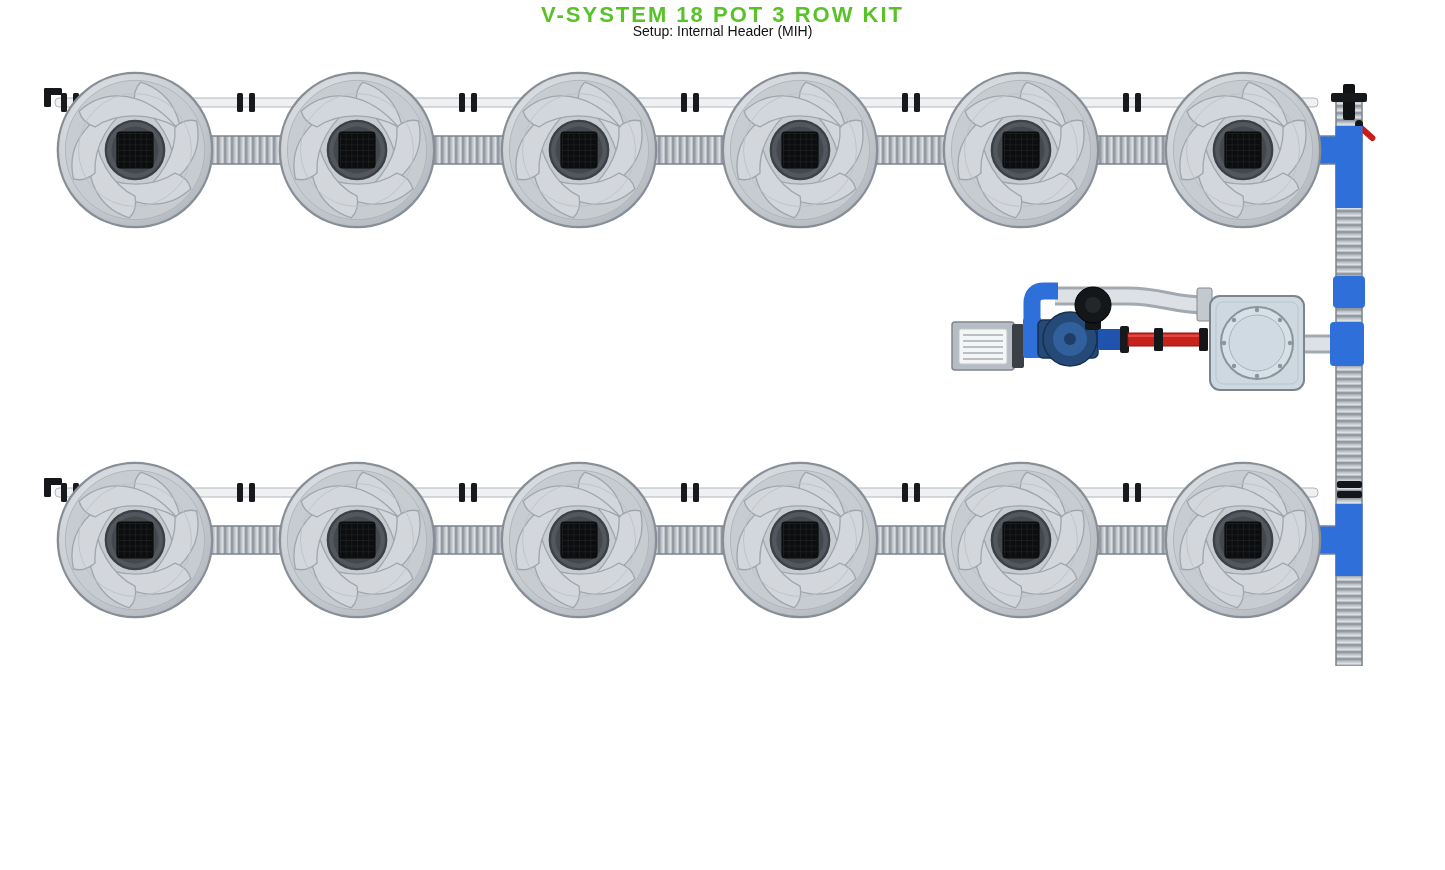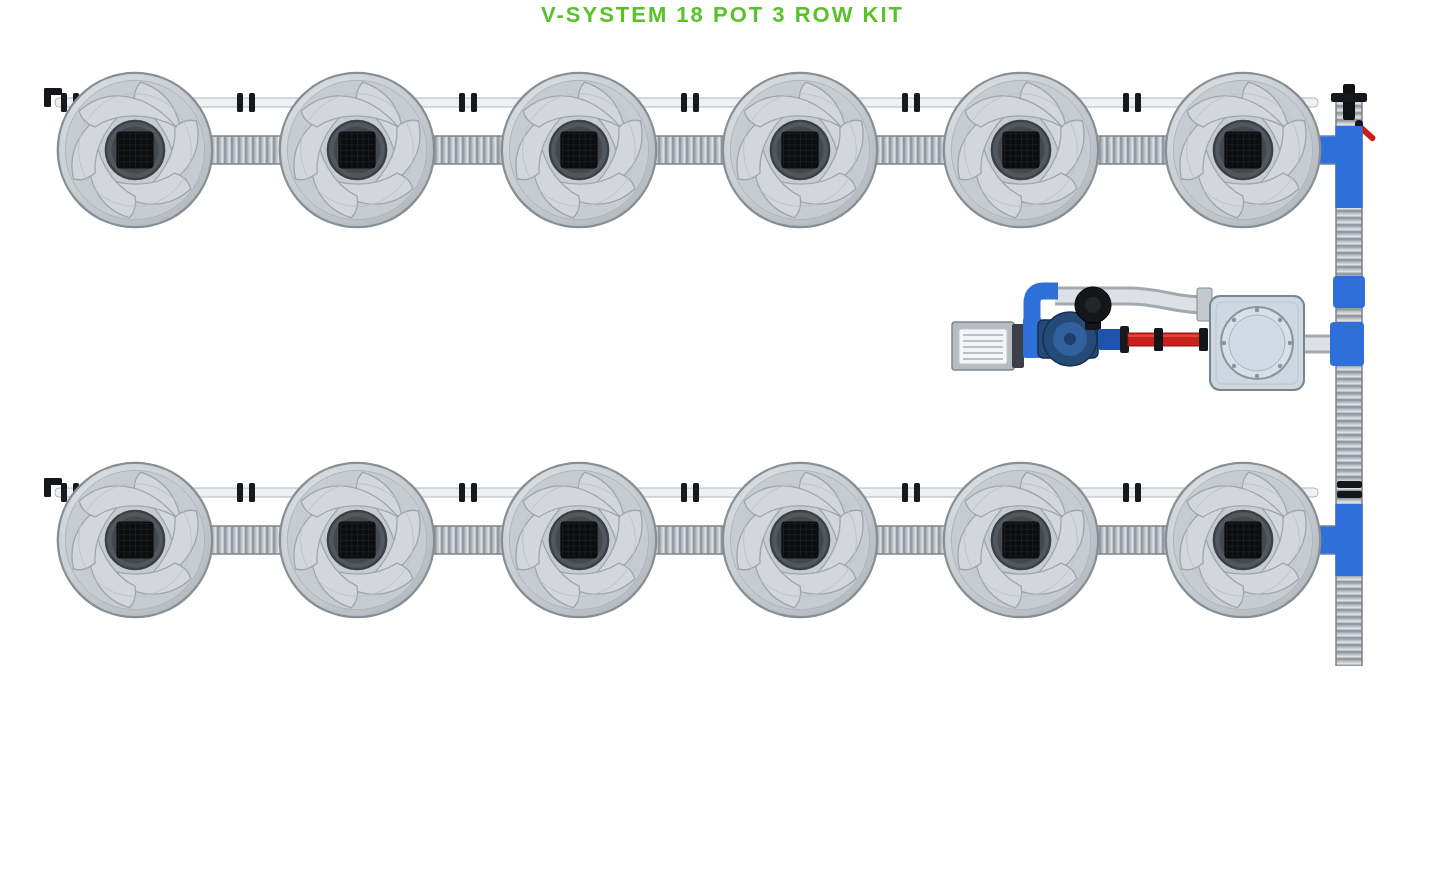--- a/index.html
+++ b/index.html
@@ -9,20 +9,21 @@
          color:#58c228;font-weight:bold;font-size:22px;letter-spacing:2px;}
   .subtitle{position:absolute;top:23px;left:0;right:0;text-align:center;
          color:#111;font-size:14px;}
   svg.diagram{position:absolute;top:0;left:0;}
 </style>
 </head>
 <body>
 
 <div class="stage">
   <div class="title">V-SYSTEM 18 POT 3 ROW KIT</div>
+  <div class="subtitle">Setup: Internal Header (MIH)</div>
 
   <svg class="diagram" width="1445" height="870" viewBox="0 0 1445 870">
     <defs>
       <radialGradient id="potGrad" cx="0.38" cy="0.35" r="0.8">
         <stop offset="0" stop-color="#e9ecee"></stop>
         <stop offset="0.6" stop-color="#c9ced3"></stop>
         <stop offset="1" stop-color="#a9b0b7"></stop>
       </radialGradient>
       <pattern id="corrH" patternUnits="userSpaceOnUse" width="7" height="28">
         <rect width="7" height="28" fill="#bdc3c9"></rect>

